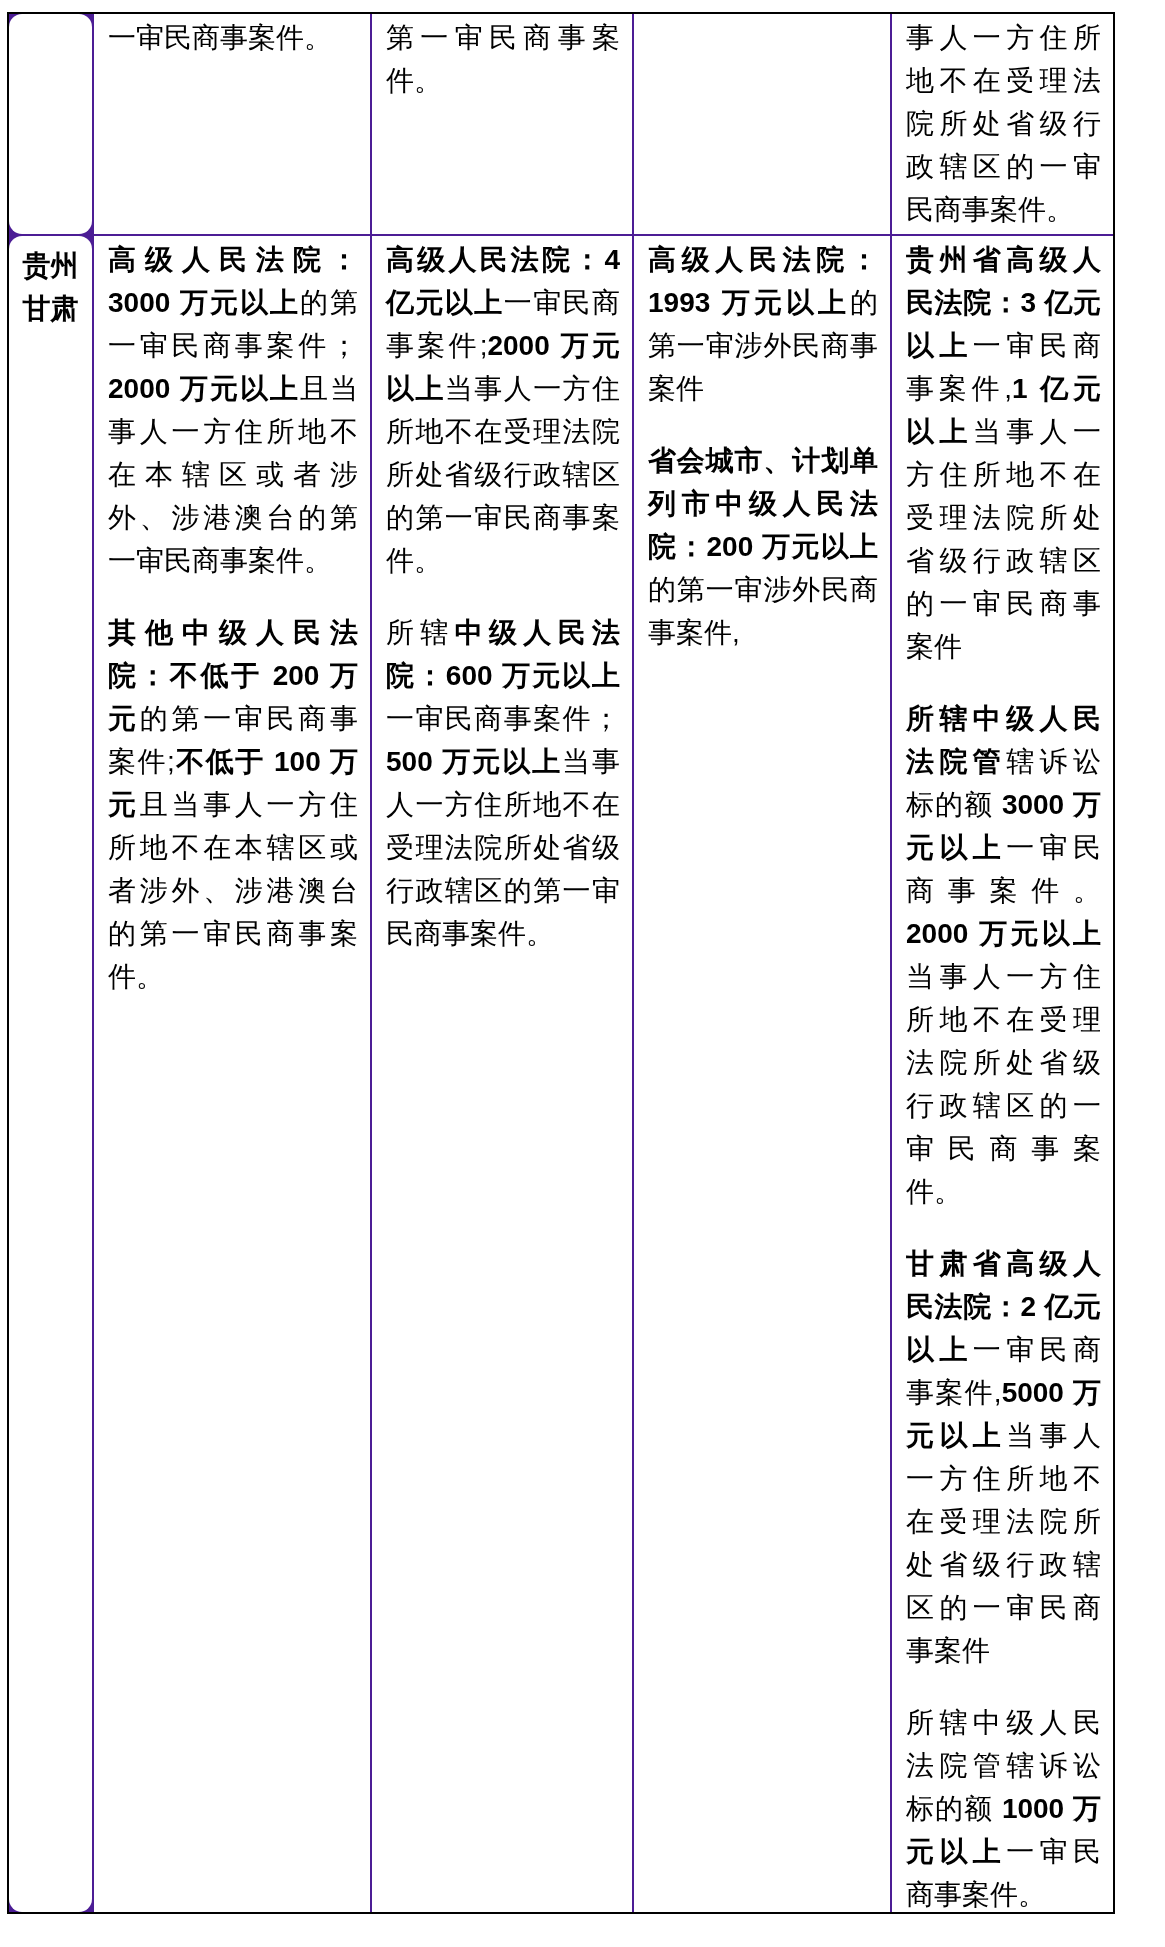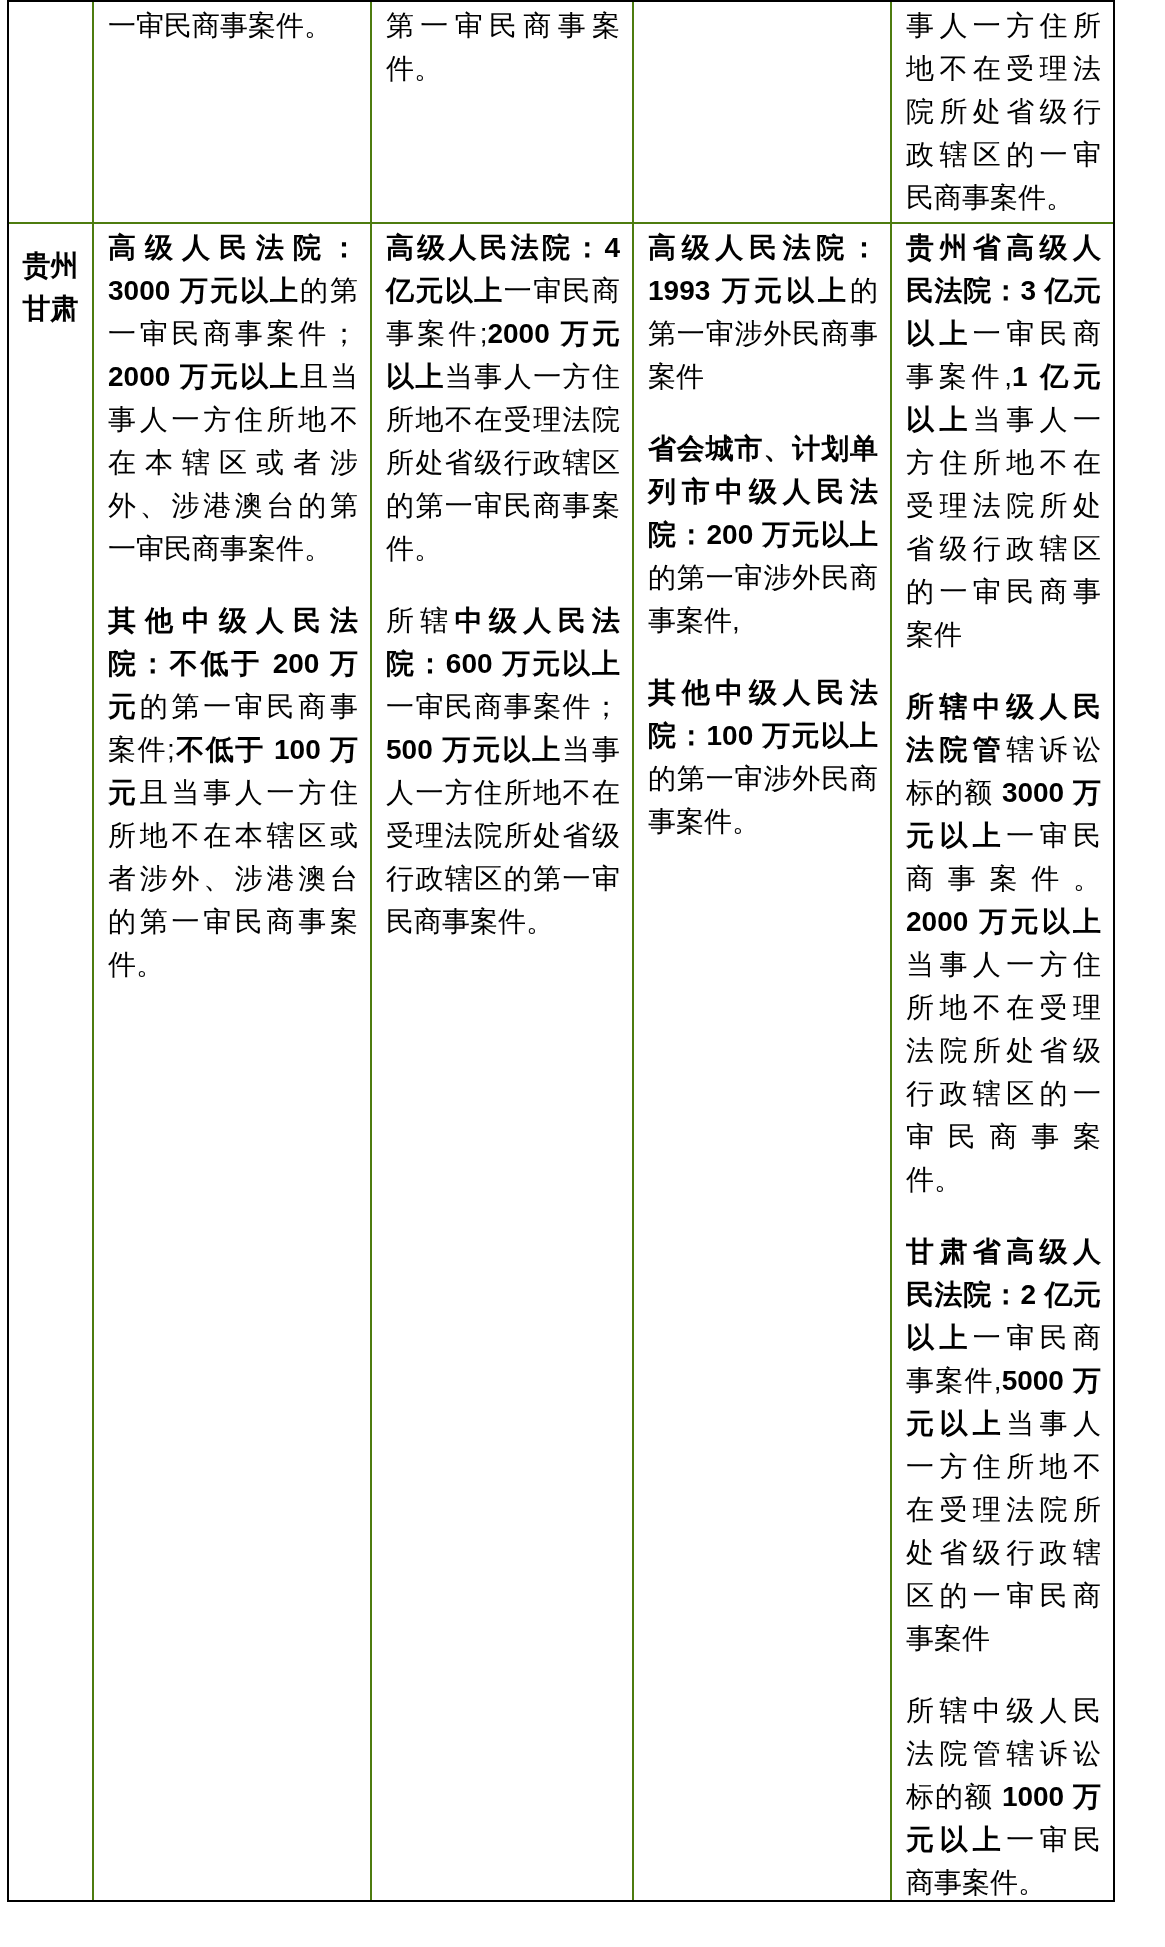--- a/index.html
+++ b/index.html
@@ -11,46 +11,47 @@
     position: relative;
     width: 1165px;
     height: 1947px;
     background: #ffffff;
     font-family: "Liberation Sans", sans-serif;
     color: #000000;
   }
   .law-table {
     position: absolute;
     left: 7px;
-    top: 0;
+    top: 12px;
     display: grid;
     grid-template-columns: 83px 276px 260px 256px 221px;
     grid-template-rows: 220px 1676px;
     gap: 2px;
-    background: #4d7c0f;      
+    background: #4c1d95;      
     border: 2px solid #000000;
   }
   .cell {
     background: #ffffff;
     overflow: hidden;
     padding: 2px 12px 2px 14px;
     font-size: 28px;
     line-height: 43px;
     vertical-align: top;
   }
   .cell p {
     margin: 0;
     text-align: justify;
     text-justify: inter-ideograph;
   }
   .cell p + p {
     margin-top: 29px; 
   }
   .cell.province {
-    padding: 20px 4px;
+    padding: 8px 4px;
+    border-radius: 13px;
   }
   .cell.province p {
     text-align: center;
     white-space: pre-line;
   }
   .b {
     font-weight: bold;
   }
 </style>
 </head>
@@ -79,21 +80,20 @@
         <p><span class="b">高级人民法院：3000 万元以上</span><span>的第一审民商事案件；</span><span class="b">2000 万元以上</span><span>且当事人一方住所地不在本辖区或者涉外、涉港澳台的第一审民商事案件。</span></p>
         <p><span class="b">其他中级人民法院：不低于 200 万元</span><span>的第一审民商事案件;</span><span class="b">不低于 100 万元</span><span>且当事人一方住所地不在本辖区或者涉外、涉港澳台的第一审民商事案件。</span></p>
       </div>
     <div class="cell">
         <p><span class="b">高级人民法院：4 亿元以上</span><span>一审民商事案件;</span><span class="b">2000 万元以上</span><span>当事人一方住所地不在受理法院所处省级行政辖区的第一审民商事案件。</span></p>
         <p><span>所辖</span><span class="b">中级人民法院：600 万元以上</span><span>一审民商事案件；</span><span class="b">500 万元以上</span><span>当事人一方住所地不在受理法院所处省级行政辖区的第一审民商事案件。</span></p>
       </div>
     <div class="cell">
         <p><span class="b">高级人民法院：1993 万元以上</span><span>的第一审涉外民商事案件</span></p>
         <p><span class="b">省会城市、计划单列市中级人民法院：200 万元以上</span><span>的第一审涉外民商事案件,</span></p>
-        <p><span class="b">其他中级人民法院：100 万元以上</span><span>的第一审涉外民商事案件。</span></p>
       </div>
     <div class="cell">
         <p><span class="b">贵州省高级人民法院：3 亿元以上</span><span>一审民商事案件,</span><span class="b">1 亿元以上</span><span>当事人一方住所地不在受理法院所处省级行政辖区的一审民商事案件</span></p>
         <p><span class="b">所辖中级人民法院管</span><span>辖诉讼标的额 </span><span class="b">3000 万元以上</span><span>一审民商事案件。</span><span class="b">2000 万元以上</span><span>当事人一方住所地不在受理法院所处省级行政辖区的一审民商事案件。</span></p>
         <p><span class="b">甘肃省高级人民法院：2 亿元以上</span><span>一审民商事案件,</span><span class="b">5000 万元以上</span><span>当事人一方住所地不在受理法院所处省级行政辖区的一审民商事案件</span></p>
         <p><span>所辖中级人民法院管辖诉讼标的额 </span><span class="b">1000 万元以上</span><span>一审民商事案件。</span></p>
       </div>
 
   </div>
 </div>

